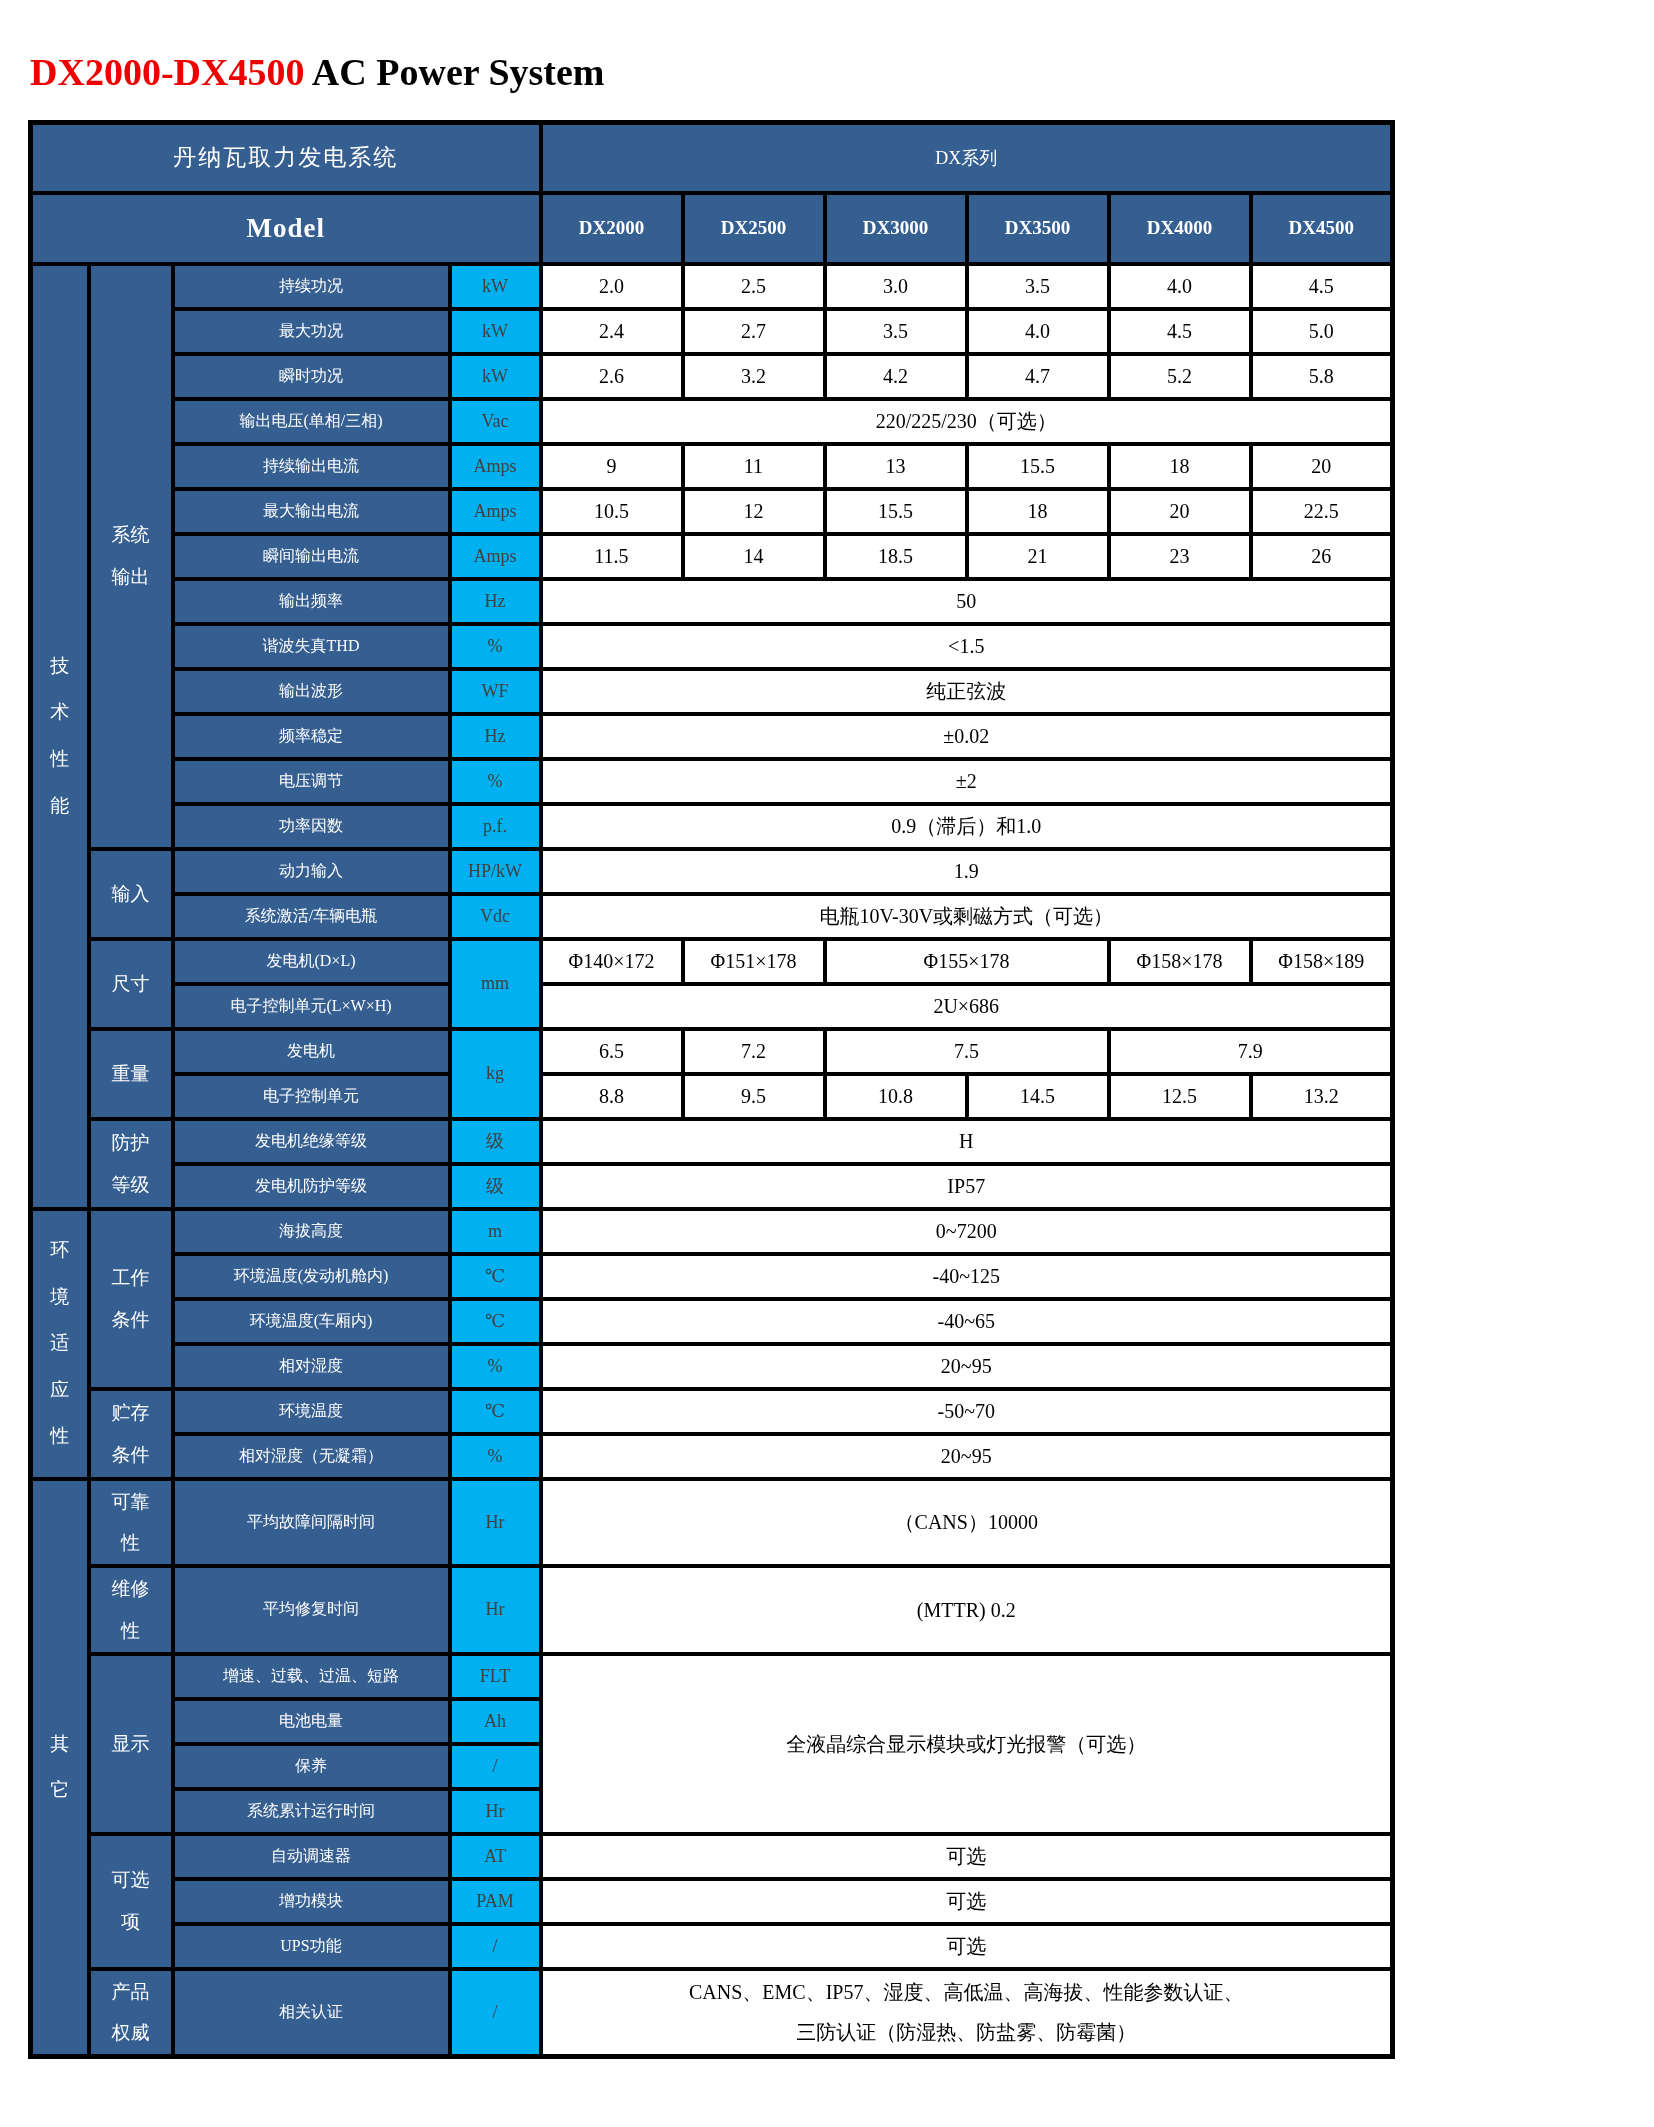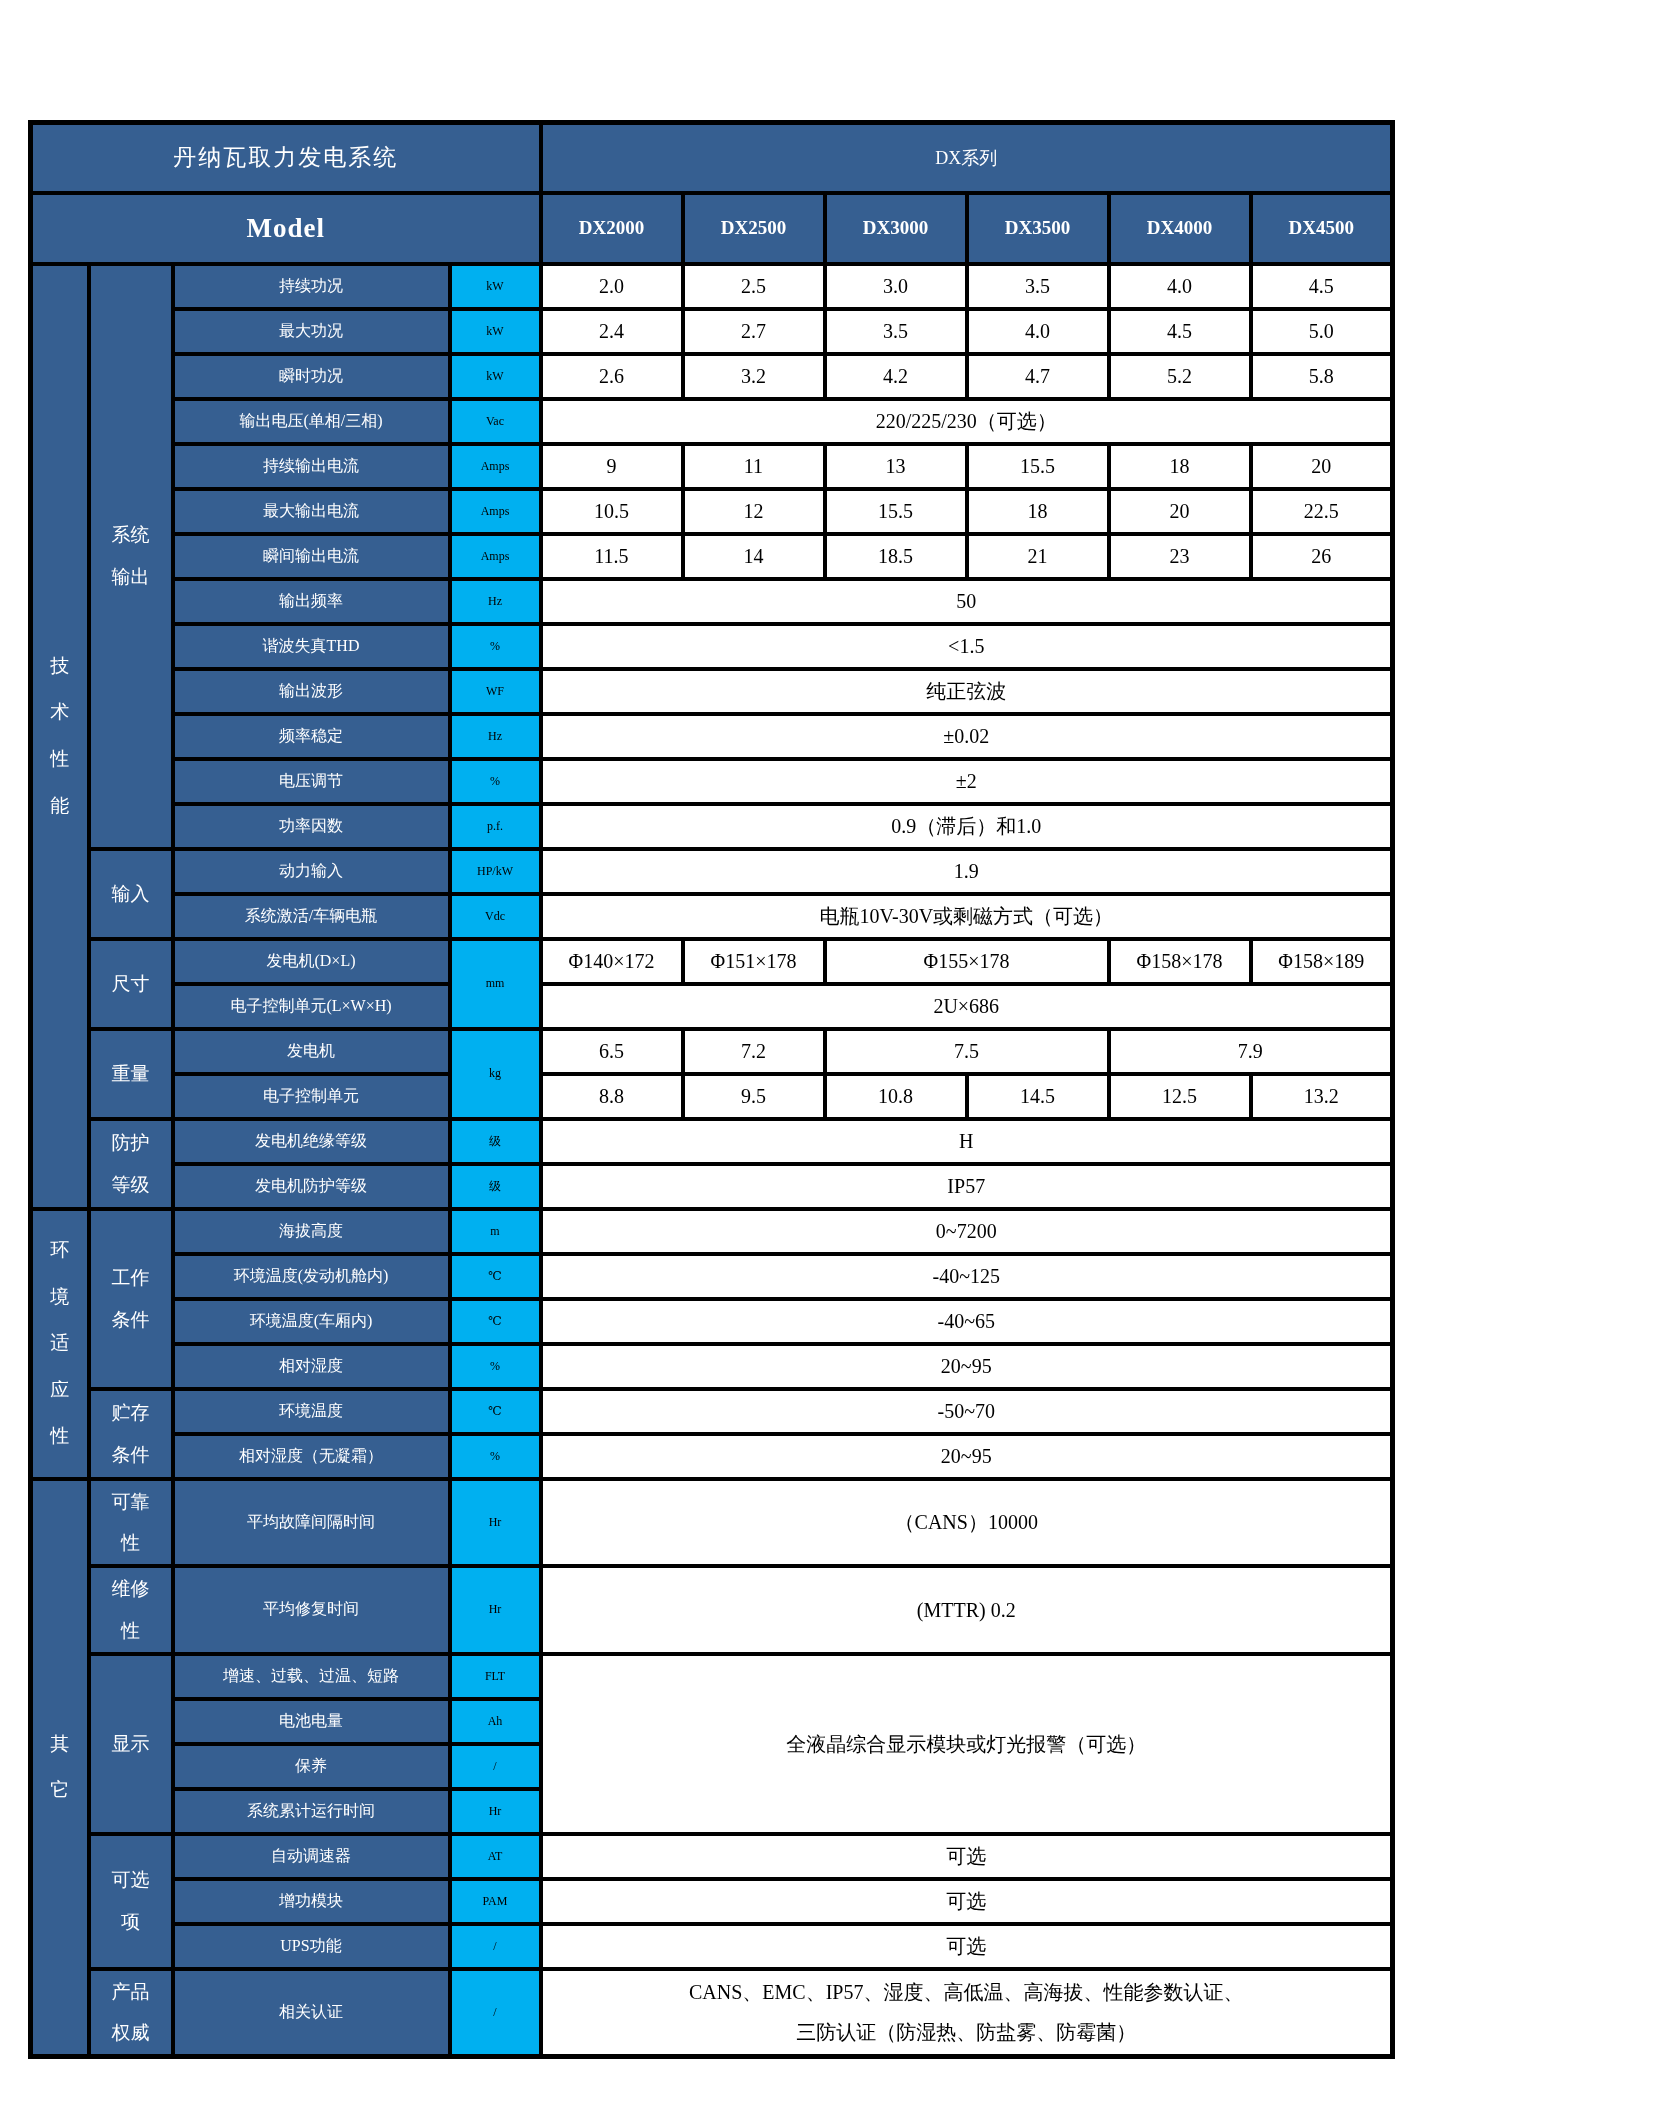--- a/index.html
+++ b/index.html
@@ -36,27 +36,28 @@
   td.hd, td.c1, td.c2, td.lb {
     background: #365f91; color: #ffffff;
   }
   td.sysname { font-size: 23px; letter-spacing: 2px; }
   td.series  { font-size: 18px; font-weight: normal; }
   td.modelhd { font-size: 27px; font-weight: bold; letter-spacing: 1px; margin-top: 46px; }
   td.modelcol{ font-size: 19px; font-weight: bold; }
   td.c1 { font-size: 19px; white-space: pre-line; line-height: 2.45; }
   td.c2 { font-size: 19px; white-space: pre-line; line-height: 2.2; }
   td.lb { font-size: 16px; white-space: pre-line; }
-  td.un { background: #00b0f0; color: #000000; font-size: 12px; }
+  td.un { background: #00b0f0; color: #404040; font-size: 18px; }
   td.vl { background: #ffffff; color: #000000; font-size: 20px; white-space: pre-line; line-height: 2.0; }
 </style>
 </head>
 <body>
 <div class="page">
 
+  <div class="title"><span class="red">DX2000-DX4500</span><span> AC Power System</span></div>
 
   <table class="spec">
     <colgroup>
       <col style="width:58px">
         <col style="width:84px">
         <col style="width:277px">
         <col style="width:91px">
       <col style="width:142px">
         <col style="width:142px">
         <col style="width:142px">

